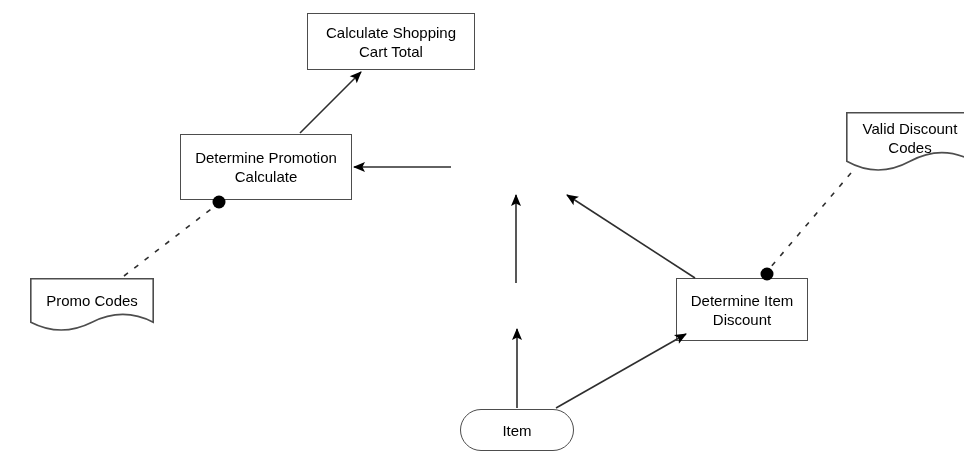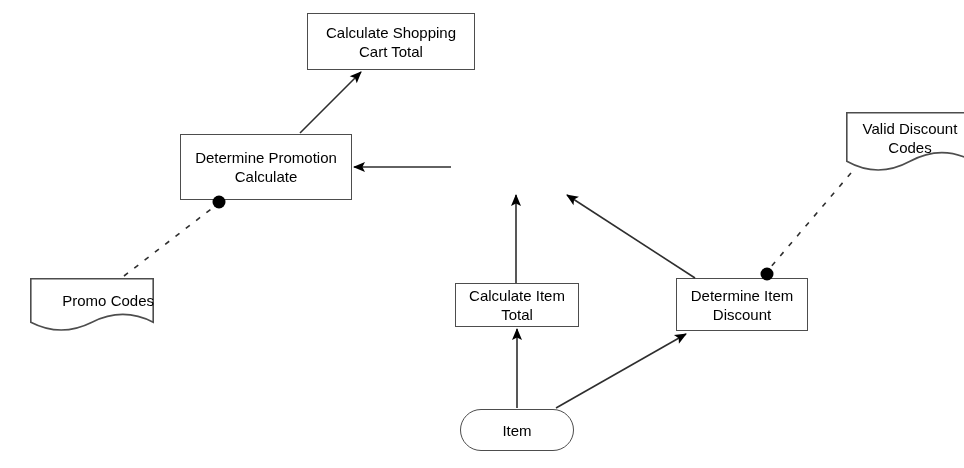--- a/index.html
+++ b/index.html
@@ -84,33 +84,29 @@
 
 
   <div class="node doc" style="left:816px; top:112px; width:128px; height:58px;margin-left:30px;">
     <svg class="doc-shape" width="128" height="76" viewBox="0 0 128 76">
       <path d="M 0.8,0.8 L 127.2,0.8 L 127.2,49.3 Q 96,31.9 64,49.3 Q 32,66.7 0.8,49.3 Z" fill="#ffffff" stroke="#4d4d4d" stroke-width="1.6"></path>
     </svg>
     <span class="label">Valid Discount
 Codes</span>
   </div>
 
-  <div class="node doc" style="left:30px; top:278px; width:124px; height:52px;justify-content:flex-end;">
+  <div class="node doc" style="left:30px; top:278px; width:124px; height:52px;">
     <svg class="doc-shape" width="124" height="68" viewBox="0 0 124 68">
       <path d="M 0.8,0.8 L 123.2,0.8 L 123.2,44.2 Q 93,28.6 62,44.2 Q 31,59.8 0.8,44.2 Z" fill="#ffffff" stroke="#4d4d4d" stroke-width="1.6"></path>
     </svg>
     <span class="label">Promo Codes</span>
   </div>
 
-  <div class="node rect" style="left:455px; top:283px; width:124px; height:44px;">
-    <span class="label">Calculate Item
-Total</span>
-  </div>
 
-  <div class="node rect" style="left:676px; top:278px; width:132px; height:53px;">
+  <div class="node rect" style="left:676px; top:278px; width:132px; height:63px;">
     <span class="label">Determine Item
 Discount</span>
   </div>
 
   <div class="node stadium" style="left:460px; top:409px; width:114px; height:42px;align-items:center;">
     <span class="label">Item</span>
   </div>
 
   <svg class="edges" width="964" height="468" viewBox="0 0 964 468">
     <defs>

